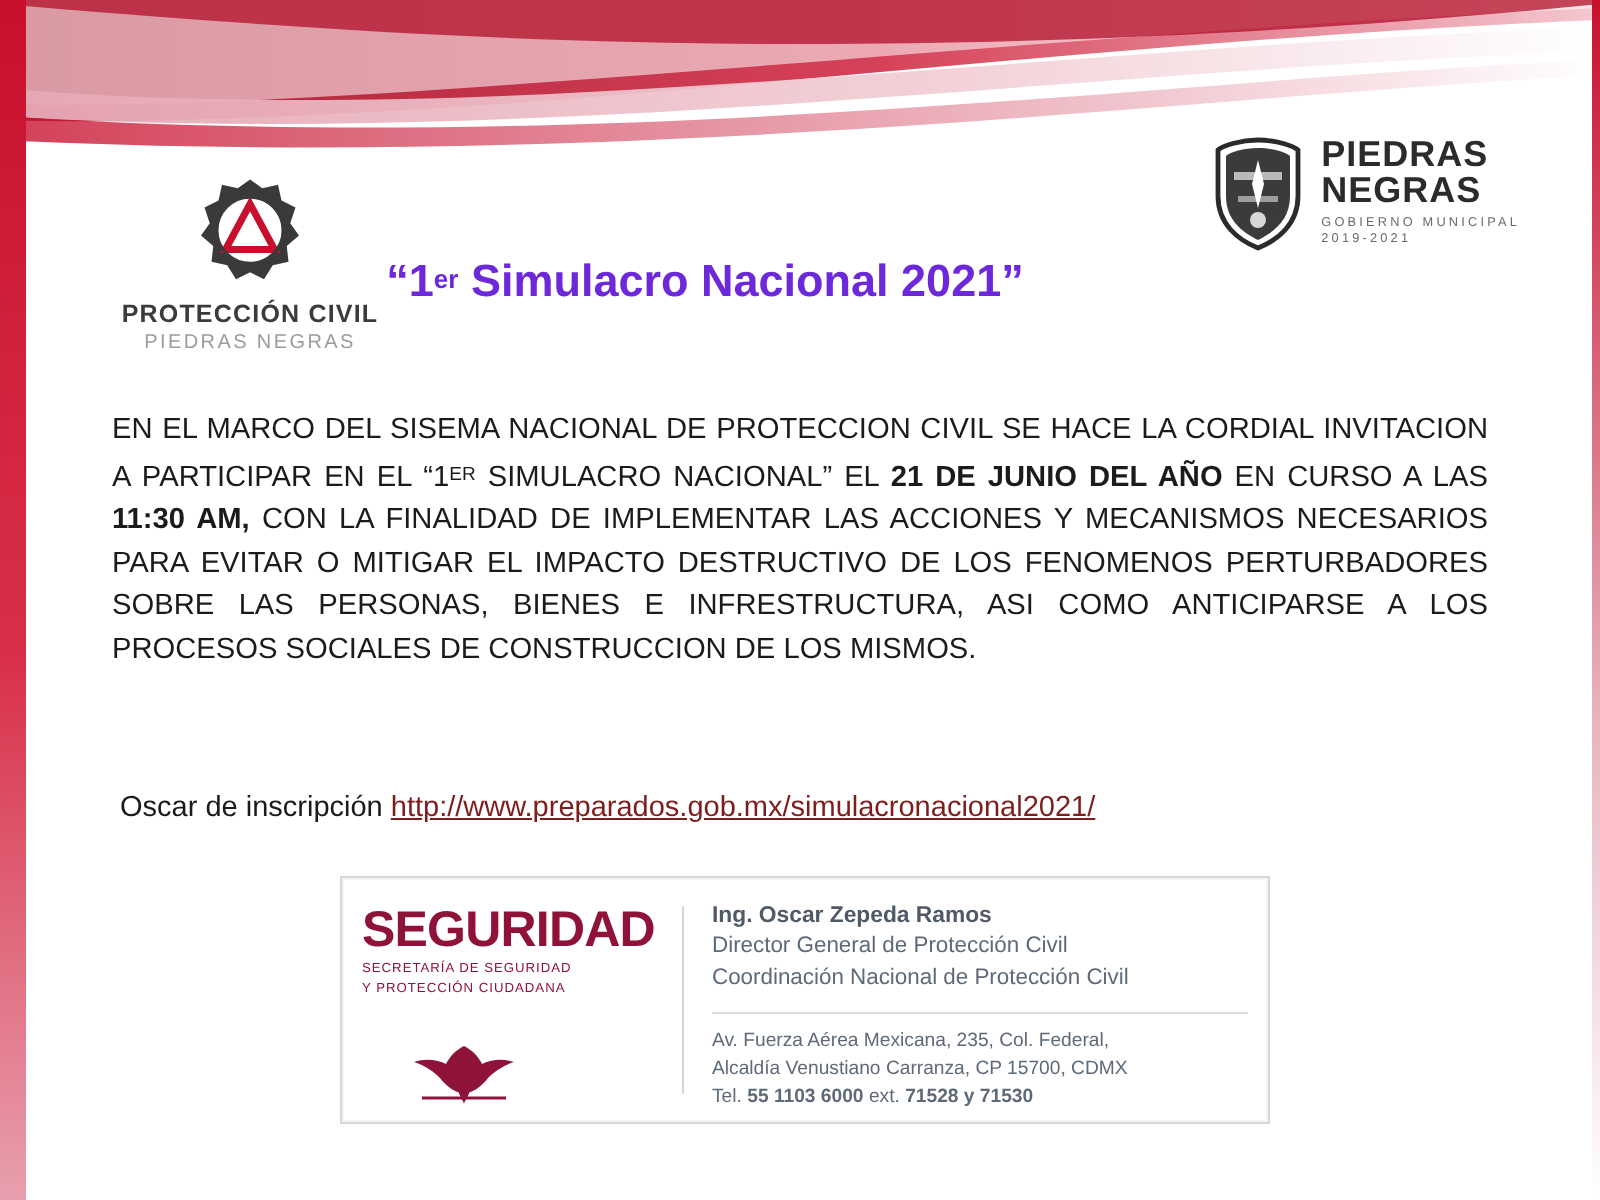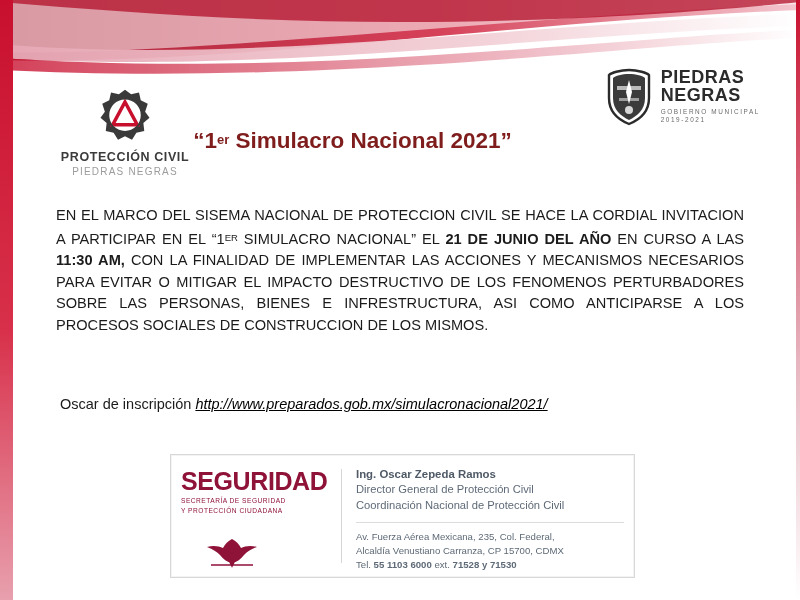--- a/index.html
+++ b/index.html
@@ -109,21 +109,21 @@
 
   
   .title {
     position: absolute;
     left: 0;
     top: 128px;
     width: 705px;
     text-align: center;
     font-size: 22.5px;
     font-weight: bold;
-    color: #7f1d1d;
+    color: #6d28d9;
   }
   .title sup {
     font-size: 13px;
     vertical-align: 4px;
   }
 
   
   .body-text {
     position: absolute;
     left: 56px;
@@ -140,30 +140,29 @@
 
   
   .link-line {
     position: absolute;
     left: 60px;
     top: 396px;
     font-size: 14.5px;
     color: #1b1b1b;
   }
   .link-line a {
-    color: #000000;
+    color: #7f1d1d;
     text-decoration: underline;
-    font-style: italic;
   }
 
   
   .card {
     position: absolute;
     left: 170px;
-    top: 454px;
+    top: 438px;
     width: 463px;
     height: 122px;
     background: #ffffff;
     border: 1px solid #d8d8d8;
     box-shadow: 0 0 0 1px #f3f3f3 inset;
     display: flex;
     overflow: hidden;
   }
   .card .left {
     width: 170px;

